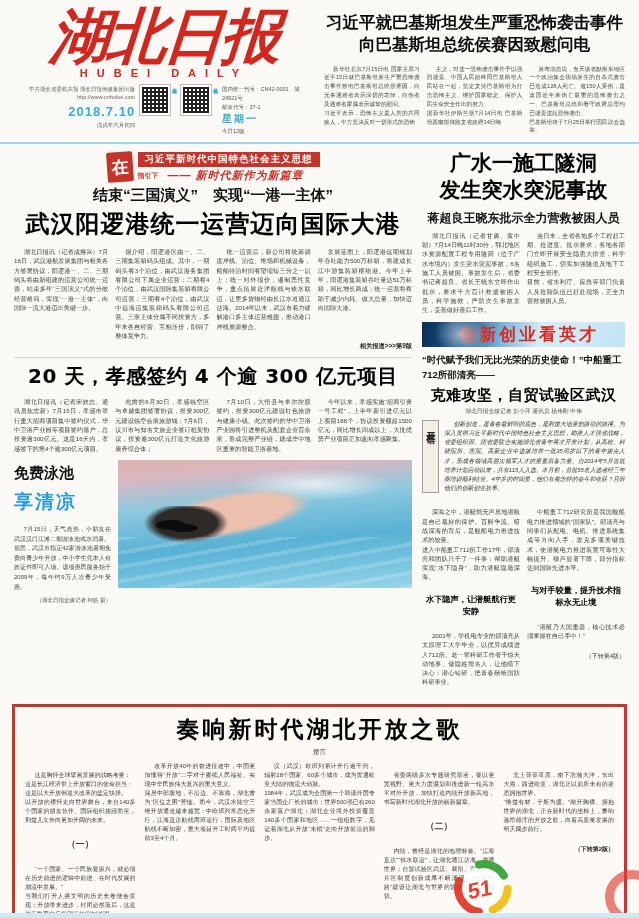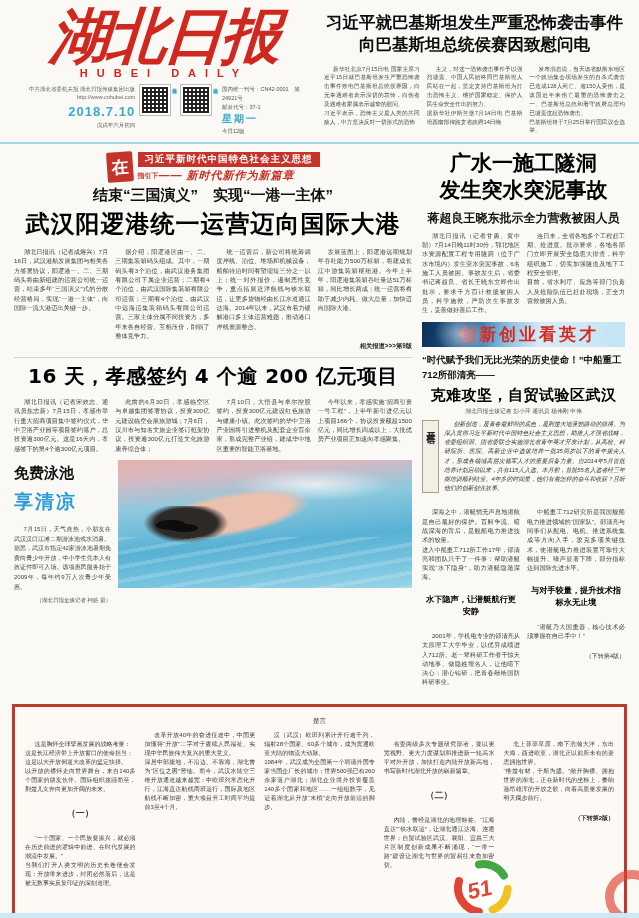--- a/index.html
+++ b/index.html
@@ -31,21 +31,21 @@
 
   
   .main { display:flex; gap:10px; padding:6px 14px 0; }
   .col-left { width:398px; }
   .col-right { flex:1; }
 
   .slogan { display:flex; justify-content:center; align-items:flex-start; gap:5px; margin:2px 0 3px; }
   .zai { width:26px; height:30px; background:#c5342a; color:#fff; font-size:17px; font-weight:bold; display:flex; align-items:center; justify-content:center; transform:rotate(-4deg); border-radius:2px; }
   .slogan-lines { display:flex; flex-direction:column; }
   .slogan-l1 { background:#c5342a; color:#fff; font-size:9.5px; font-weight:bold; padding:1px 7px; letter-spacing:1px; }
-  .slogan-l2row { display:flex; align-items:center; gap:0; margin-top:1px; }
+  .slogan-l2row { display:flex; align-items:center; gap:9px; margin-top:1px; }
   .slogan-l2 { color:#c5342a; font-size:7px; font-weight:bold; }
   .slogan-sub { color:#c5342a; font-size:11px; font-weight:bold; font-style:italic; letter-spacing:1px; }
 
   .kicker { font-size:15px; font-weight:bold; text-align:center; color:#111; margin-top:2px; }
   .lead-headline { font-size:24px; font-weight:900; text-align:center; color:#000; letter-spacing:1px; margin-top:3px; font-family:"DejaVu Sans", sans-serif; }
   .cols4 { display:flex; gap:7px; margin-top:7px; }
   .bcol { flex:1; font-size:6.2px; line-height:1.5; color:#3c3c3c; text-align:justify; white-space:pre-line; text-indent:1.6em; }
   .related { text-align:right; font-size:6.3px; font-weight:bold; color:#222; margin-top:2px; }
   .divider { border-top:1px solid #d8d4cc; margin:6px 0 5px; }
   .second-headline { font-size:20px; font-weight:900; text-align:center; color:#000; letter-spacing:0.5px; font-family:"DejaVu Sans", sans-serif; }
@@ -168,21 +168,21 @@
       <div class="cols4">
         <div class="bcol">湖北日报讯（记者成熔兴）7月16日，武汉港航发展集团与相关各方签署协议，阳逻港一、二、三期码头将由新组建的运营公司统一运营，结束多年“三国演义”式的分散经营格局，实现“一港一主体”，向国际一流大港迈出关键一步。</div>
         <div class="bcol">据介绍，阳逻港区由一、二、三期集装箱码头组成。其中，一期码头有3个泊位，由武汉港务集团有限公司下属企业运营；二期有4个泊位，由武汉国际集装箱有限公司运营；三期有4个泊位，由武汉中远海运集装箱码头有限公司运营。三家主体分属不同投资方，多年来各自经营、互相压价，削弱了整体竞争力。</div>
         <div class="bcol">统一运营后，新公司将统筹调度岸线、泊位、堆场和机械设备，船舶待泊时间有望缩短三分之一以上；统一对外报价，遏制恶性竞争，重点拓展近洋航线与铁水联运，让更多货物经由长江水道通江达海。2014年以来，武汉市着力破解港口多主体运营难题，推动港口岸线资源整合。</div>
         <div class="bcol">发展蓝图上，阳逻港远期规划年吞吐能力500万标箱，将建成长江中游集装箱枢纽港。今年上半年，阳逻港集装箱吞吐量达51万标箱，同比增长两成；统一运营将有助于减少内耗、做大总量，加快迈向国际大港。</div>
       </div>
       <div class="related">相关报道&gt;&gt;&gt;第9版</div>
 
       <div class="divider"></div>
 
-      <div class="second-headline">16 天，孝感签约 4 个逾 200 亿元项目</div>
+      <div class="second-headline">20 天，孝感签约 4 个逾 300 亿元项目</div>
       <div class="cols4">
         <div class="bcol">湖北日报讯（记者宋效忠、通讯员焦志新）7月15日，孝感市举行重大招商项目集中签约仪式，华中卫浴产业园等项目签约落户，总投资逾300亿元。这是16天内，孝感签下的第4个逾300亿元项目。</div>
         <div class="bcol">此前的6月30日，孝感临空区与卓越集团签署协议，投资300亿元建设临空会展旅游城；7月6日，汉川市与知名文旅企业签订框架协议，投资逾300亿元打造文化旅游康养综合体；</div>
         <div class="bcol">7月10日，大悟县与卓尔控股签约，投资300亿元建设红色旅游与健康小镇。此次签约的华中卫浴产业园将引进整机及配套企业百余家，形成完整产业链，建成华中地区重要的智能卫浴基地。</div>
         <div class="bcol">今年以来，孝感实施“招商引资一号工程”，上半年新引进亿元以上项目186个，协议投资额超1500亿元，同比增长四成以上，大批优势产业项目正加速向孝感聚集。</div>
       </div>
 
       <div class="photo-row">
         <div class="photo-cap">
           <div class="cap-t1">免费泳池</div>
@@ -234,20 +234,21 @@
           <div style="white-space:pre-line">中船重工712研究所是我国舰船电力推进领域的“国家队”。邵清亮与同事们从配电、电机、推进系统集成等方向入手，攻克多项关键技术，使潜艇电力推进装置可靠性大幅提升、噪声显著下降，部分指标达到国际先进水平。</div>
           <div class="f-sub">与对手较量，提升技术指标永无止境</div>
           <div style="white-space:pre-line">“潜艇乃大国重器，核心技术必须掌握在自己手中！”</div>
           <div class="continues">（下转第4版）</div>
         </div>
       </div>
     </div>
   </div>
 
   <div class="edit-box">
+    <div class="e-head">奏响新时代湖北开放之歌</div>
     <div class="e-byline">楚言</div>
     <div class="e-cols">
       <div class="e-col">
         <div style="white-space:pre-line">这是胸怀全球擘画发展的战略考量：
 这是长江经济带上开放窗口的使命担当：
 这是以大开放倒逼大改革的坚定抉择。
 以开放的襟怀走向世界舞台，来自140多个国家的朋友伙伴、国际组织接踵而至，荆楚儿女奔向更加开阔的未来。</div>
         <div class="e-mark">（一）</div>
         <div style="white-space:pre-line">“一个国家、一个民族要振兴，就必须在历史前进的逻辑中前进、在时代发展的潮流中发展。”
 当我们打开人类文明的历史长卷便会发现：开放带来进步，封闭必然落后，这是被无数事实反复印证的深刻道理。</div>

